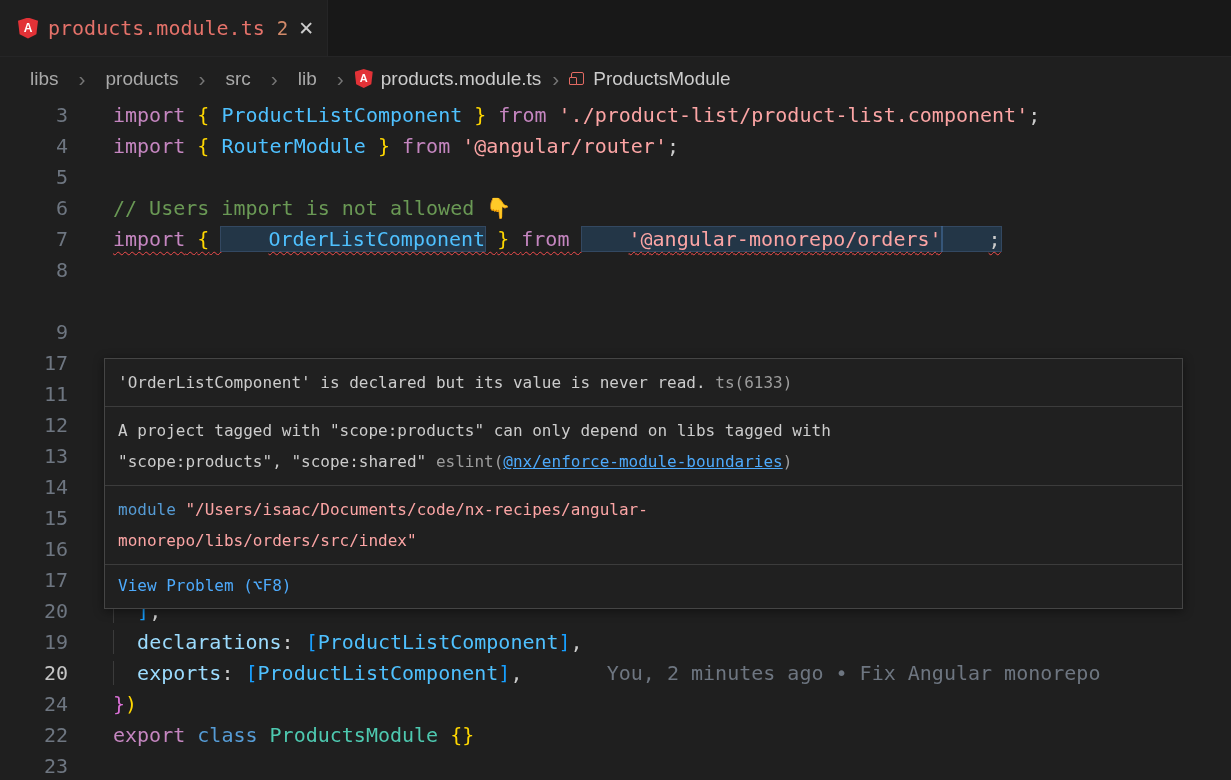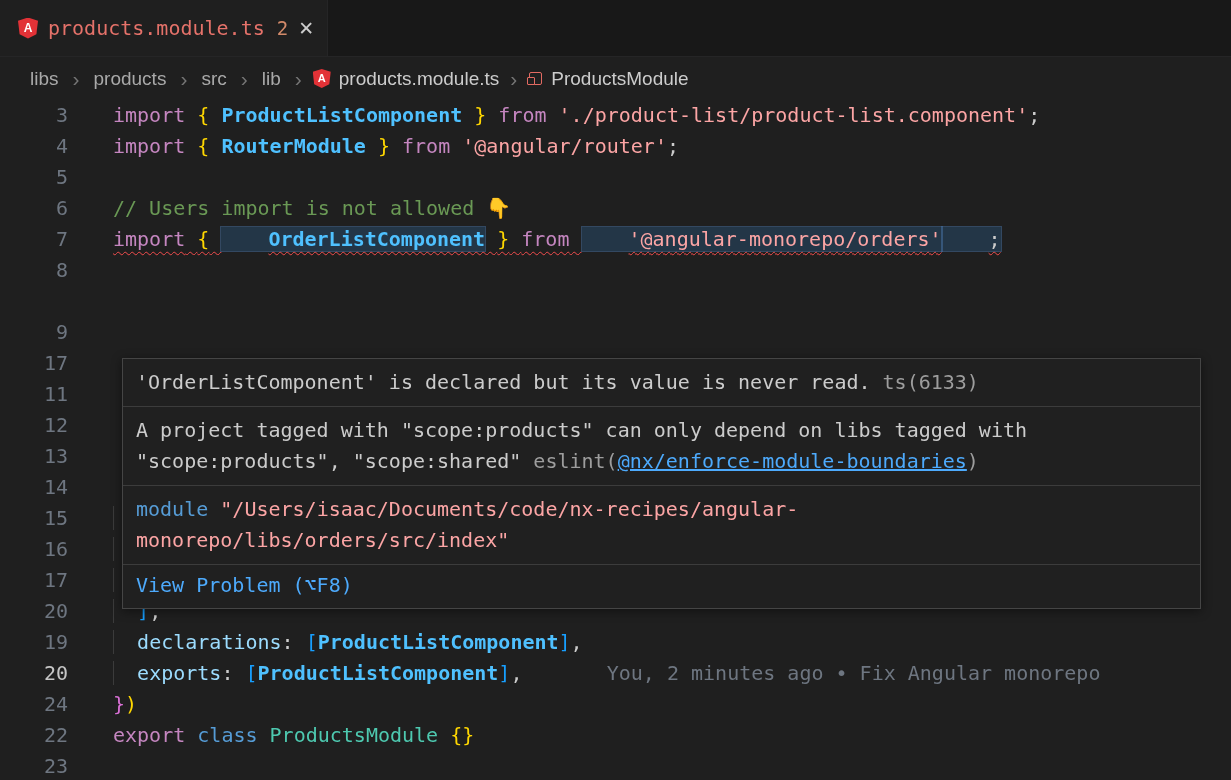--- a/index.html
+++ b/index.html
@@ -55,41 +55,41 @@
   
   .editor { position:absolute; top:100px; left:0; right:0; bottom:0; font-size:20px; line-height:31px; }
   .row { display:flex; height:31px; align-items:flex-start; }
   .row.wrap2 { height:62px; }
   .num { width:68px; flex:none; text-align:right; color:#6e7681; user-select:none; }
   .num.cur { color:#c6c6c6; }
   .code { flex:1; padding-left:45px; white-space:pre; }
 
   .tk-kw   { color:#c586c0; }
   .tk-kw2  { color:#569cd6; }
-  .tk-id   { color:#4fc1ff;font-weight:bold; }
+  .tk-id   { color:#4fc1ff; }
   .tk-cls  { color:#4ec9b0; }
   .tk-prop { color:#9cdcfe; }
   .tk-str  { color:#fca5a5; }
   .tk-cm   { color:#6a9955; }
   .tk-pn   { color:#cccccc; }
   .tk-b1   { color:#ffd700; }
   .tk-b2   { color:#da70d6; }
   .tk-b3   { color:#179fff; }
   .tk-blame{ color:#6e7681; }
   .tk-emoji{ color:#e8b339; }
   .tk-g    { box-shadow:inset 1px 0 0 #3b3b3b; }
   .tk-sq   { text-decoration:underline wavy #f14c4c 1px; text-underline-offset:5px; text-decoration-skip-ink:none; }
   .tk-hl   { background:rgba(40,82,120,.45); outline:1px solid rgba(83,134,198,.4);padding-left:47px; }
 
   
   .hover {
-    position:absolute; left:122px; top:258px; width:1079px; z-index:5;
+    position:absolute; left:104px; top:258px; width:1079px; z-index:5;
     background:#202020; border:1px solid #454545;
     box-shadow:0 2px 10px rgba(0,0,0,.45);
-    font-size:20px; line-height:31px;
+    font-size:16px; line-height:31px;
   }
   .hsec { padding:8px 13px; white-space:pre-wrap; border-top:1px solid #3c3c3c; }
   .hsec:first-child { border-top:none; }
   .hstatus { border-top:1px solid #3c3c3c; padding:5px 13px 7px 13px; display:flex; }
   .haction { color:#4daafc; cursor:pointer; white-space:nowrap; }
   .tk-msg  { color:#cccccc; }
   .tk-dim  { color:#9d9d9d; }
   .tk-link { color:#4daafc; text-decoration:underline; cursor:pointer; }
 </style>
 </head>
@@ -98,21 +98,21 @@
 <div class="tabbar">
   <div class="tab">
     <div class="ng-icon">A</div>
     <span class="tab-title">products.module.ts</span>
     <span class="tab-badge">2</span>
     <span class="tab-close">✕</span>
   </div>
 </div>
 
 <div class="crumbs">
-  <span id="crumb-path" style="display:flex;align-items:center;gap:14px;">
+  <span id="crumb-path" style="display:flex;align-items:center;gap:20px;">
       <span class="crumb">libs</span>
       <span class="crumb-sep">›</span>
       <span class="crumb">products</span>
       <span class="crumb-sep">›</span>
       <span class="crumb">src</span>
       <span class="crumb-sep">›</span>
       <span class="crumb">lib</span>
       <span class="crumb-sep">›</span>
     </span>
   <span class="crumb crumb-file crumb-with-icon">

